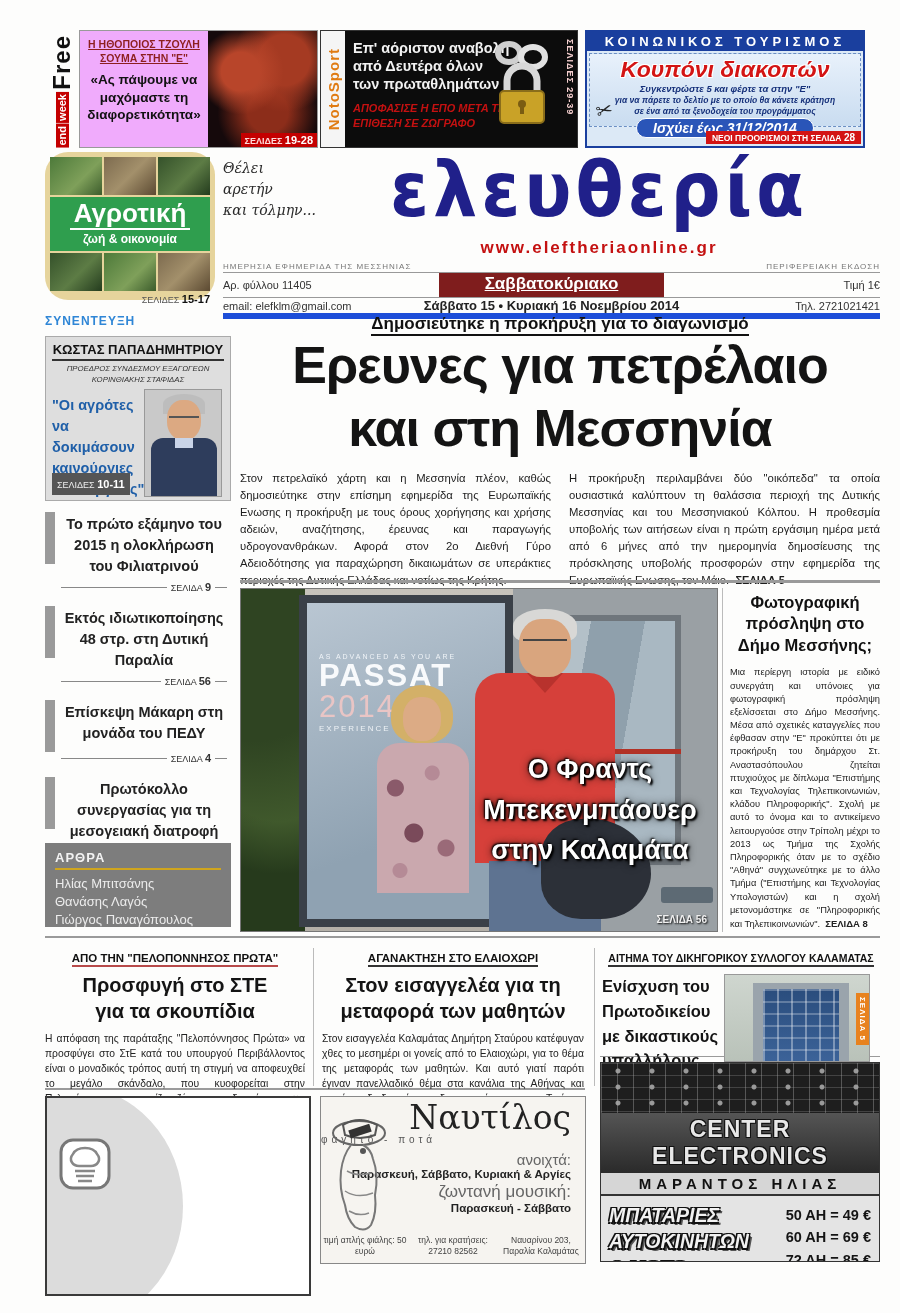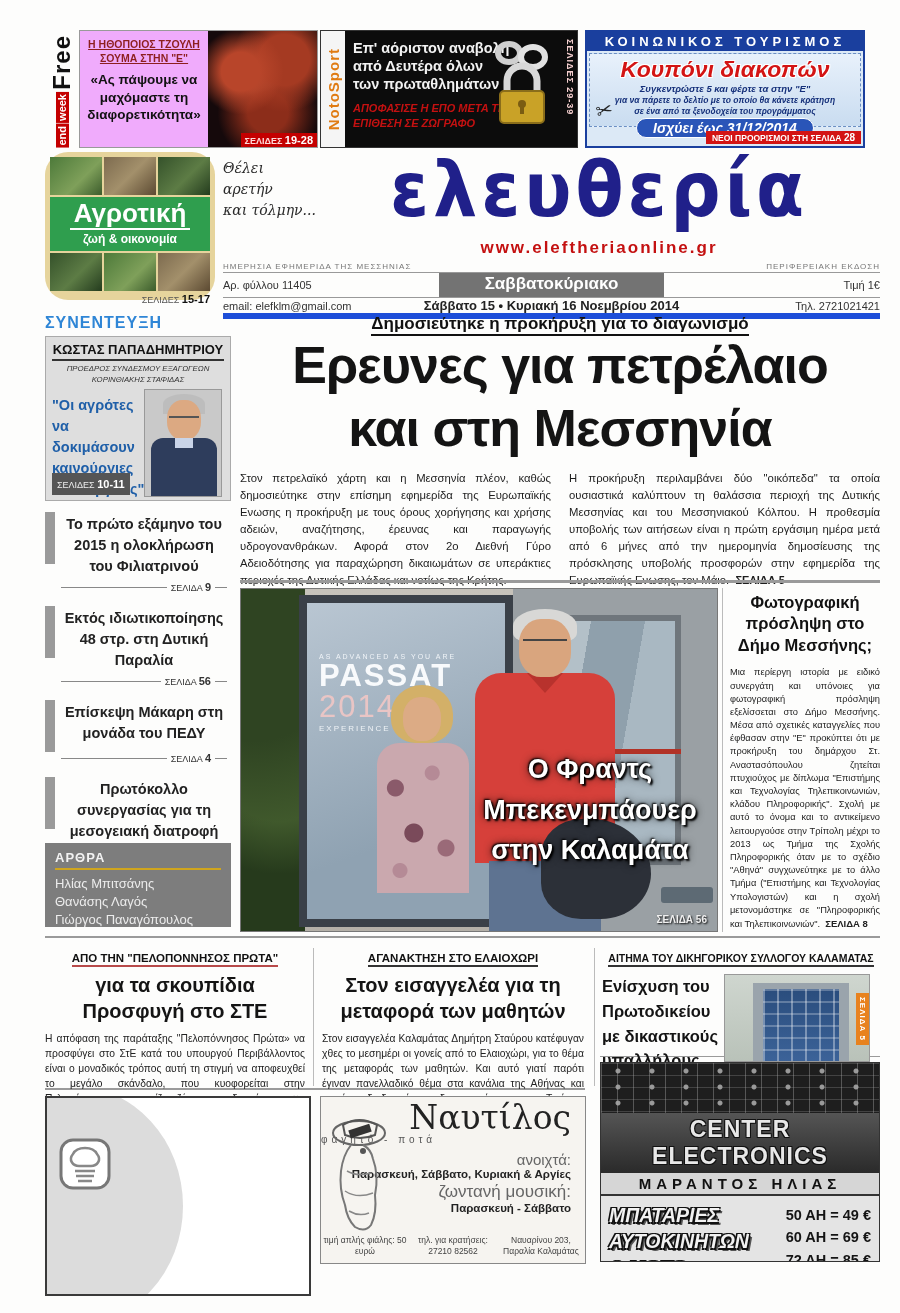--- a/index.html
+++ b/index.html
@@ -62,29 +62,29 @@
   .ag-pages b { color:#111; font-size:11px; }
 
   .slogan { left:223px; top:158px; width:100px; font-family:"DejaVu Serif", serif; font-style:italic; font-size:14px; color:#2a2a2a; line-height:1.5; }
   .logo { left:318px; top:152px; width:562px; text-align:center; color:#20208a; font-weight:800; font-size:70px; letter-spacing:4px; line-height:1.1; transform:scaleY(1.08); font-family:"DejaVu Sans", sans-serif; }
   .website { left:318px; top:238px; width:562px; text-align:center; color:#c41111; font-weight:bold; font-size:17px; letter-spacing:2px; }
   .tag-left { left:223px; top:262px; font-size:8px; color:#777; letter-spacing:1px; }
   .tag-right { left:730px; top:262px; width:150px; text-align:right; font-size:8px; color:#777; letter-spacing:1px; }
   .mast-row1 { left:223px; top:272px; width:657px; height:26px; border-top:1px solid #999; border-bottom:1px solid #999; display:flex; align-items:center; }
   .mast-issue { width:160px; font-size:11px; color:#333; }
   .mast-edition { flex:1; text-align:center; }
-  .mast-edition span { display:inline-block; background:#737373; color:#fff; font-weight:bold; font-size:17px; padding:1px 46px 3px; }
+  .mast-edition span { display:inline-block; background:#7f1d1d; color:#fff; font-weight:bold; font-size:17px; padding:1px 46px 3px;text-decoration:underline; }
   .mast-price { width:160px; text-align:right; font-size:11px; color:#333; }
   .mast-row2 { left:223px; top:298px; width:657px; height:21px; border-bottom:6px solid #1d4ed8; display:flex; align-items:center; }
   .mast-email { width:170px; font-size:11px; color:#333; }
   .mast-date { flex:1; text-align:center; font-weight:bold; font-size:13px; color:#222; }
   .mast-phone { width:170px; text-align:right; font-size:11px; color:#333; }
 
   
-  .interview-label { left:45px; top:314px; color:#2f86d6; font-weight:bold; font-size:16px; letter-spacing:1px; }
+  .interview-label { left:45px; top:314px; color:#2f86d6; font-weight:bold; font-size:12px; letter-spacing:1px; }
   .iv-box { left:45px; top:336px; width:186px; height:165px; background:#dedede; border:1px solid #aaa; padding:5px 6px; }
   .iv-name { text-align:center; font-weight:bold; font-size:13px; border-bottom:2px solid #333; padding-bottom:2px; color:#111; }
   .iv-roles { text-align:center; font-style:italic; font-size:7.8px; color:#333; line-height:1.35; margin-top:3px; }
   .iv-flex { display:flex; margin-top:4px; }
   .iv-quote { width:92px; color:#1f5fa8; font-weight:bold; font-size:14.5px; line-height:1.45; padding-top:6px; }
   .iv-photo { width:78px; height:108px; background:#c9c9c9; border:1px solid #999; position:relative; overflow:hidden; }
   .iv-hair { position:absolute; left:18px; top:4px; width:42px; height:20px; background:#bdbdbd; border-radius:50% 50% 0 0; }
   .iv-face { position:absolute; left:22px; top:10px; width:34px; height:40px; background:#dca982; border-radius:45%; }
   .iv-glasses { position:absolute; left:24px; top:26px; width:30px; height:8px; border-top:2px solid #555; }
   .iv-body { position:absolute; left:6px; top:48px; width:66px; height:60px; background:#2e3d5c; border-radius:12px 12px 0 0; }
@@ -423,22 +423,22 @@
 
   <div class="abs hrule" style="left:45px; top:936px; width:835px; height:2px;"></div>
   <div class="abs hrule" style="left:313px; top:948px; width:1px; height:138px; background:#bbb;"></div>
   <div class="abs hrule" style="left:594px; top:948px; width:1px; height:138px; background:#bbb;"></div>
   <div class="abs hrule" style="left:45px; top:1088px; width:540px; height:2px;"></div>
   <div class="abs hrule" style="left:600px; top:1056px; width:280px; height:1px;"></div>
 
   <div class="abs story" style="left:45px; top:948px; width:260px;">
     <div class="story-kicker"><span>ΑΠΟ ΤΗΝ "ΠΕΛΟΠΟΝΝΗΣΟΣ ΠΡΩΤΑ"</span></div>
     <div class="story-head">
+      <div>Προσφυγή στο ΣΤΕ</div>
       <div>για τα σκουπίδια</div>
-      <div>Προσφυγή στο ΣΤΕ</div>
     </div>
     <div class="story-body"><span>Η απόφαση της παράταξης "Πελοπόννησος Πρώτα» να προσφύγει στο ΣτΕ κατά του υπουργού Περιβάλλοντος είναι ο μοναδικός τρόπος αυτή τη στιγμή να αποφευχθεί το μεγάλο σκάνδαλο, που κυοφορείται στην Πελοπόννησο για το μείζον ζήτημα της διαχείρισης των απορριμμάτων δήλωσε χθες ο Οδ. Βουδούρης.</span>&nbsp;&nbsp;<b>ΣΕΛΙΔΑ 7</b></div>
   </div>
 
   <div class="abs story" style="left:322px; top:948px; width:262px;">
     <div class="story-kicker dark"><span>ΑΓΑΝΑΚΤΗΣΗ ΣΤΟ ΕΛΑΙΟΧΩΡΙ</span></div>
     <div class="story-head">
       <div>Στον εισαγγελέα για τη</div>
       <div>μεταφορά των μαθητών</div>
     </div>

